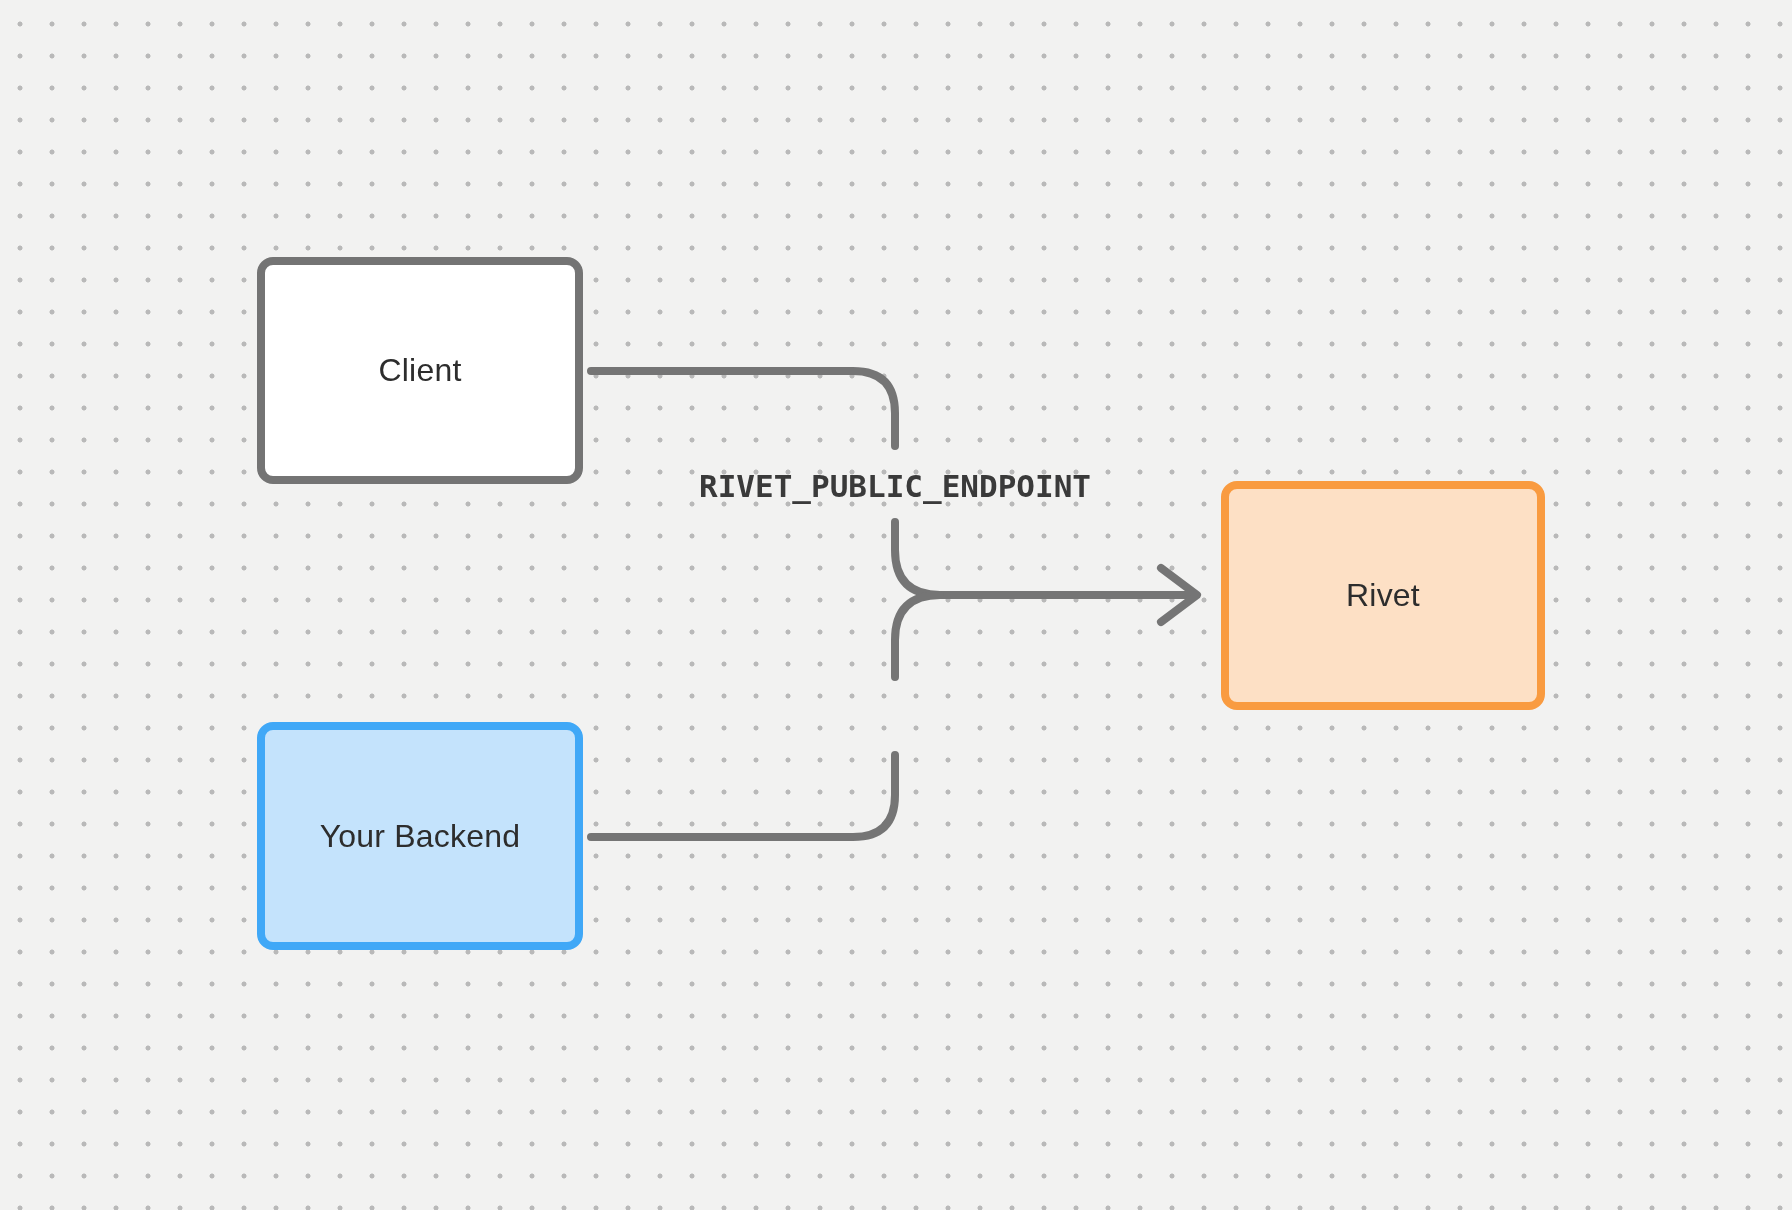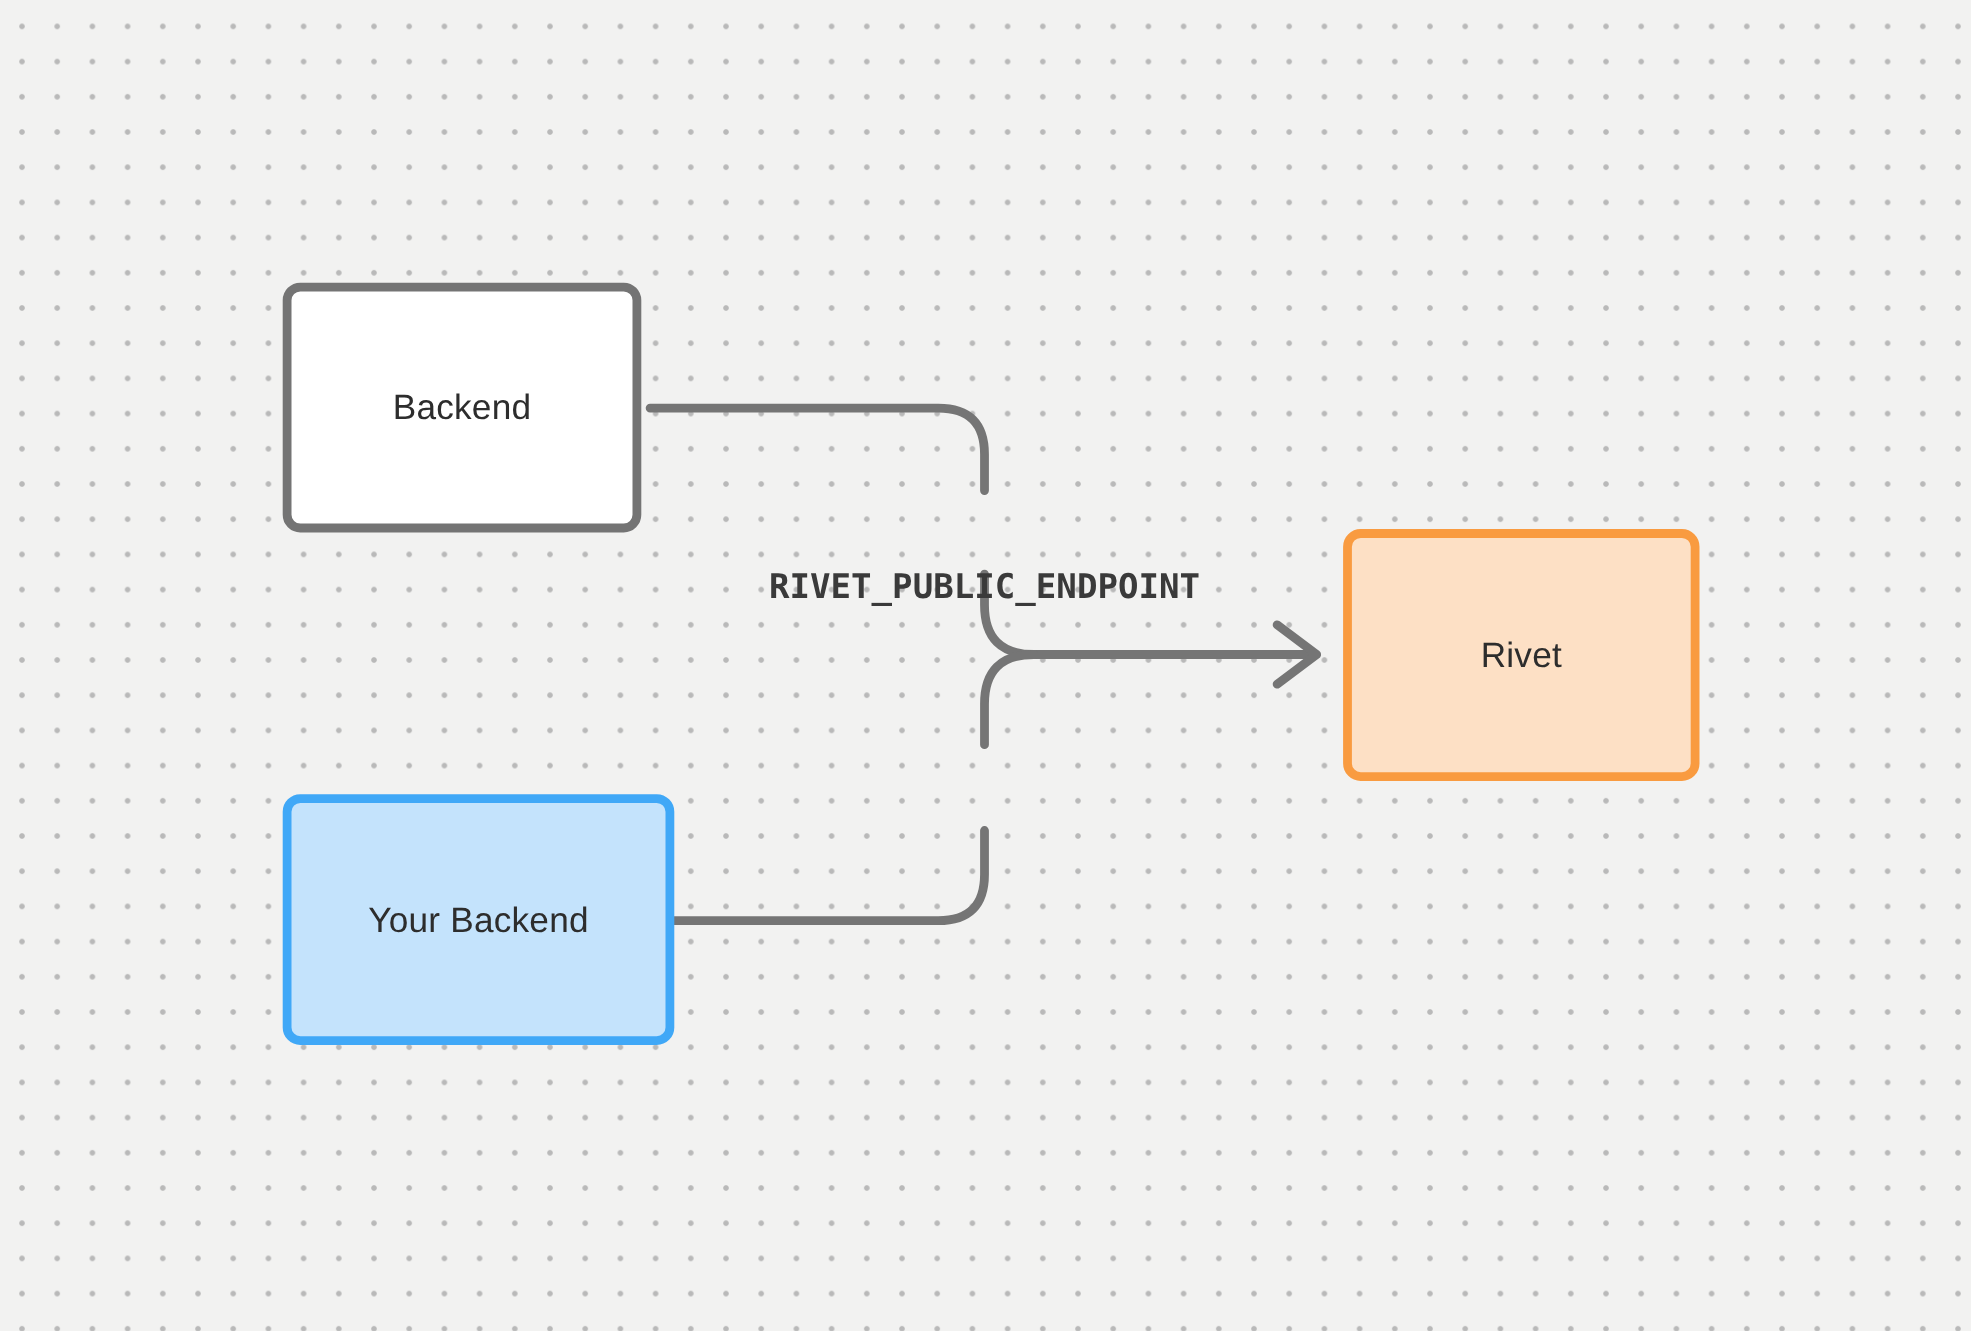--- a/index.html
+++ b/index.html
@@ -50,21 +50,21 @@
     left: 257px;
     top: 257px;
     width: 326px;
     height: 227px;
     border-color: #747474;
     background: #ffffff;
   }
   .node-backend {
     left: 257px;
     top: 722px;
-    width: 356px;
+    width: 326px;
     height: 228px;
     border-color: #40a8f7;
     background: #c4e3fc;
   }
   .node-rivet {
     left: 1210px;
     top: 481px;
     width: 324px;
     height: 229px;
     border-color: #f99b40;
@@ -76,42 +76,41 @@
     transform: translate(-50%, -50%);
     font-family: "DejaVu Sans Mono", "Liberation Mono", monospace;
     font-size: 31px;
     font-weight: 600;
     color: #3a3a3a;
     white-space: nowrap;
   }
   .edge-label-public {
     left: 895px;
     top: 486px;
-    margin-top: 48px;
   }
   .edge-label-backend {
     left: 895px;
     top: 718px;
   }
 </style>
 </head>
 <body>
 
 <div class="canvas">
 
   <svg class="edges-svg" viewBox="0 0 1792 1210" xmlns="http://www.w3.org/2000/svg" fill="none" stroke="#757575" stroke-width="8" stroke-linecap="round" stroke-linejoin="round">
     <path d="M 591 371 H 853 Q 895 371 895 413 V 446"></path>
     <path d="M 895 522 V 550 Q 895 595 940 595 H 1194"></path>
     <path d="M 591 837 H 853 Q 895 837 895 795 V 755"></path>
     <path d="M 895 677 V 640 Q 895 595 940 595"></path>
     <path d="M 1161 568 L 1197 595 L 1161 622"></path>
   </svg>
 
   <div class="node node-client">
-    <span class="node-label">Backend</span>
+    <span class="node-label">Client</span>
   </div>
 
   <div class="node node-backend">
     <span class="node-label">Your Backend</span>
   </div>
 
   <div class="node node-rivet">
     <span class="node-label">Rivet</span>
   </div>
 

